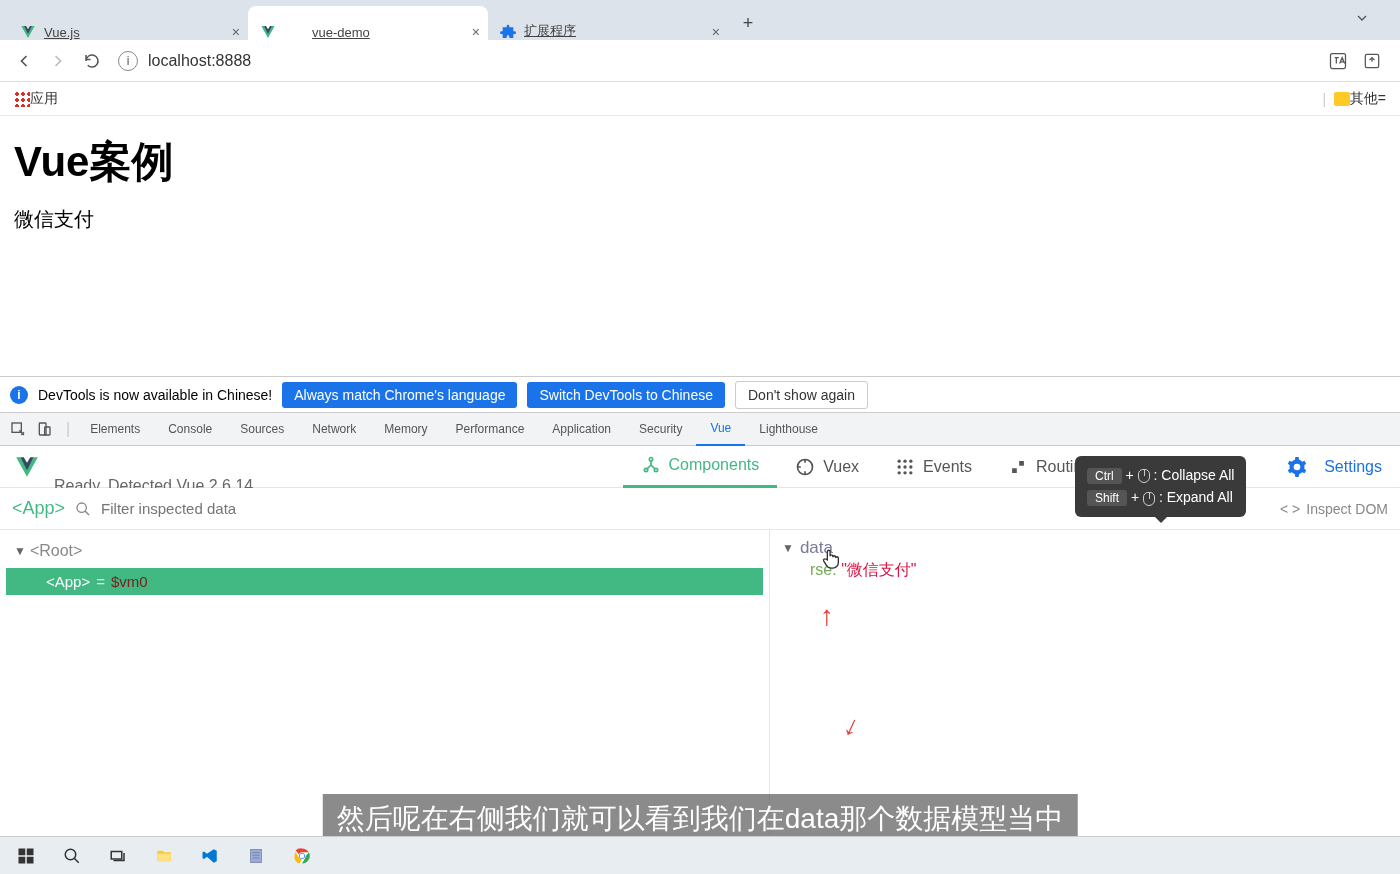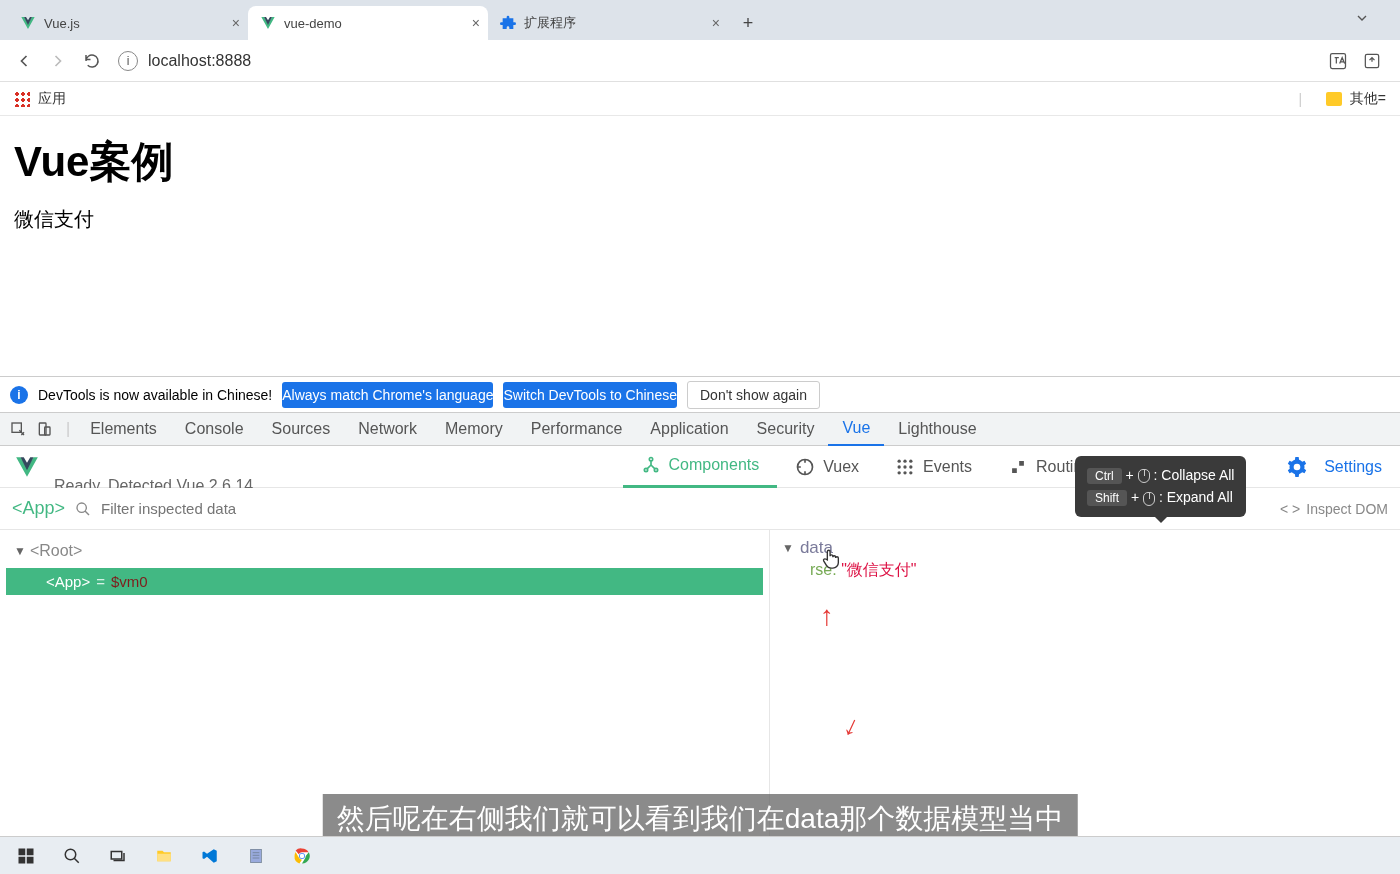--- a/index.html
+++ b/index.html
@@ -1,47 +1,47 @@
 <!DOCTYPE html>
 <html><head>
 <meta charset="utf-8">
 <style>
 * { margin:0; padding:0; box-sizing:border-box; font-family:-apple-system,BlinkMacSystemFont,"Segoe UI",Arial,"Microsoft YaHei",sans-serif; }
 body { width:1400px; height:874px; background:#fff; overflow:hidden; position:relative; }
 .tabbar { height:40px; background:#dde3ea; display:flex; align-items:flex-end; padding-left:8px; position:relative; }
-.tab { height:34px; display:flex; align-items:center; padding:0 12px; font-size:13px; color:#444; min-width:240px; position:relative; border-radius:8px 8px 0 0; }
-.tab.active { background:#fff; }
+.tab { height:34px; display:flex; align-items:flex-end; padding:0 12px; font-size:13px; color:#444; min-width:240px; position:relative; border-radius:8px 8px 0 0;text-decoration:underline; }
+.tab.active { background:#fff;gap:28px; }
 .favicon { width:16px; height:16px; margin-right:8px; display:inline-flex; align-items:center; justify-content:center; }
 .tab-close { position:absolute; right:8px; font-size:14px; color:#666; cursor:pointer; }
 .newtab { width:28px; height:28px; display:flex; align-items:center; justify-content:center; color:#444; font-size:18px; margin-left:6px; margin-bottom:3px; }
 .tabbar-menu { position:absolute; right:30px; top:10px; color:#555; }
 .addrbar { height:42px; background:#fff; display:flex; align-items:center; padding:0 10px; border-bottom:1px solid #e0e0e0; gap:6px; }
 .navbtn { width:28px; height:28px; display:flex; align-items:center; justify-content:center; color:#555; border-radius:50%; }
 .navbtn.dis { color:#bbb; }
 .url-info { width:20px; height:20px; border:1px solid #888; border-radius:50%; display:flex; align-items:center; justify-content:center; font-size:12px; color:#555; margin-left:6px; }
 .url { font-size:16px; color:#333; margin-left:4px; }
 .right-icons { margin-left:auto; display:flex; gap:14px; color:#555; padding-right:8px; }
 .bookmarks { height:34px; display:flex; align-items:center; padding:0 14px; border-bottom:1px solid #e8e8e8; justify-content:space-between; }
 .apps-grid { width:16px; height:16px; display:inline-block; background:
  radial-gradient(circle,#d93025 2px,transparent 2px) 0 0/6px 6px,
  radial-gradient(circle,#fbbc04 2px,transparent 2px) 6px 0/6px 6px,
  radial-gradient(circle,#34a853 2px,transparent 2px) 0 6px/6px 6px,
  radial-gradient(circle,#4285f4 2px,transparent 2px) 6px 6px/6px 6px; }
-.bm-item { display:flex; align-items:center; gap:8px; font-size:14px; color:#333; }
+.bm-item { display:flex; align-items:center; font-size:14px; color:#333; }
 .folder-icon { width:16px; height:14px; background:#ffca28; border-radius:2px; display:inline-block; }
 .page-content { padding:18px 14px; }
 .page-content h1 { font-size:42px; font-weight:700; margin-bottom:16px; }
 .page-content p { font-size:20px; }
 .infobar { position:absolute; top:376px; left:0; right:0; height:36px; background:#fff; border-top:1px solid #ccc; display:flex; align-items:center; padding:0 10px; gap:10px; font-size:14px; }
 .info-i { width:18px; height:18px; border-radius:50%; background:#1a73e8; color:#fff; display:flex; align-items:center; justify-content:center; font-size:12px; font-weight:bold; }
-.btn-blue { background:#1a73e8; color:#fff; padding:5px 0; border-radius:3px; font-size:14px; }
+.btn-blue { background:#1a73e8; color:#fff; padding:5px 12px; border-radius:3px; font-size:14px; }
 .btn-outline { background:#fff; border:1px solid #ccc; padding:5px 12px; border-radius:3px; font-size:14px; color:#333; }
 .devtools-tabs { position:absolute; top:412px; left:0; right:0; height:34px; border-top:1px solid #ccc; border-bottom:1px solid #ccc; display:flex; align-items:center; padding:0 8px; gap:0; background:#f1f3f4; }
 .dt-icon { width:20px; height:20px; display:flex; align-items:center; justify-content:center; margin-right:6px; color:#555; }
-.dt-tab { padding:0 14px; height:34px; display:flex; align-items:center; font-size:16px; color:#555; }
+.dt-tab { padding:0 14px; height:34px; display:flex; align-items:center; font-size:12px; color:#555; }
 .dt-tab.active { color:#1a73e8; border-bottom:2px solid #1a73e8; }
 .vue-header { position:absolute; top:446px; left:0; right:0; height:42px; display:flex; align-items:center; border-bottom:1px solid #e6e6e6; background:#fff; }
 .vue-logo { margin:0 14px; }
 .vue-status { font-size:16px; color:#666;margin-top:38px; }
 .vue-nav { margin-left:auto; display:flex; align-items:center; height:100%; }
 .vue-nav-item { display:flex; align-items:center; gap:8px; padding:0 18px; height:42px; font-size:16px; color:#555; position:relative; }
 .vue-nav-item.active { color:#42b883; border-bottom:3px solid #42b883; }
 .settings-item { color:#1a73e8; }
 .search-row { position:absolute; top:488px; left:0; right:0; height:42px; display:flex; border-bottom:1px solid #e6e6e6; background:#fff; }
 .left-panel-search { width:770px; display:flex; align-items:center; padding:0 14px; gap:10px; border-right:1px solid #e6e6e6; }

